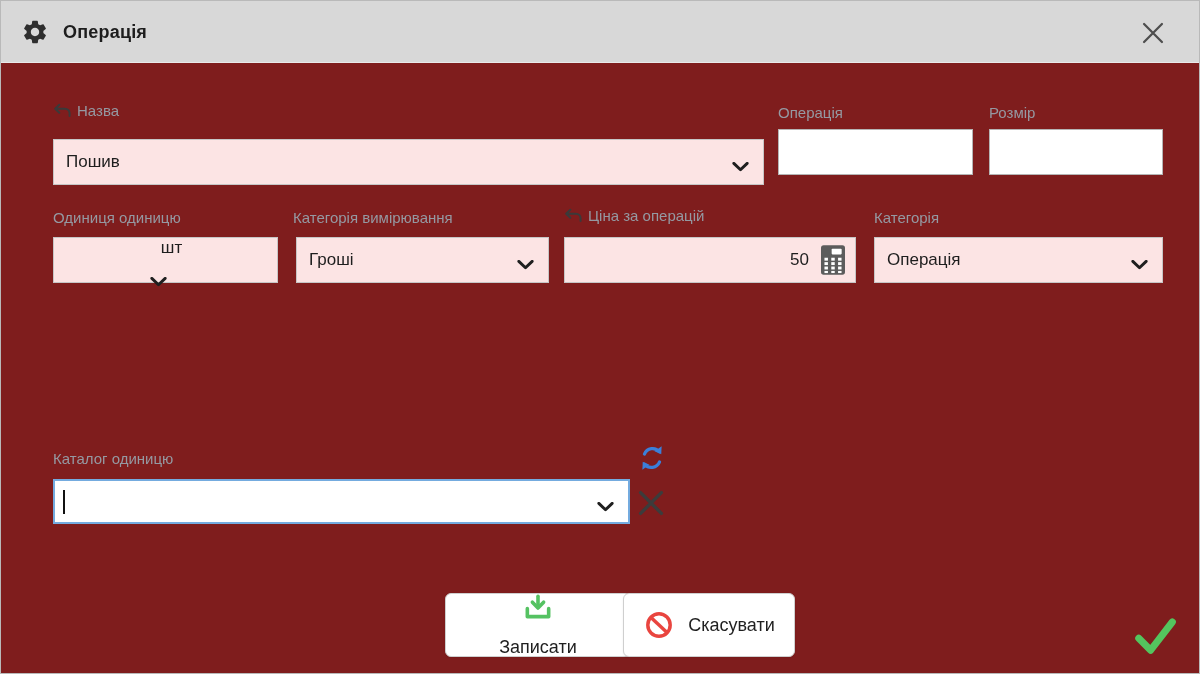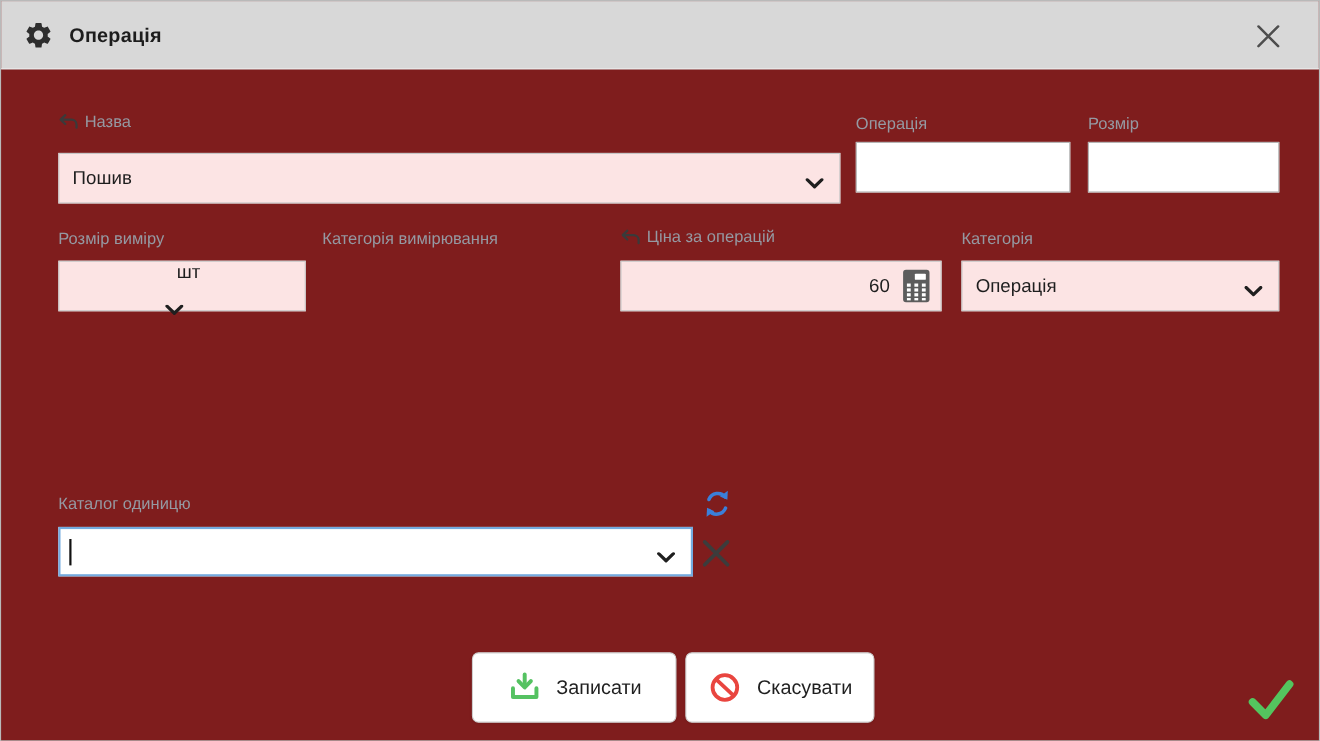--- a/index.html
+++ b/index.html
@@ -105,21 +105,21 @@
     <span class="chev">
       <svg viewBox="0 0 14 8" width="17" height="10">
           <path d="M1.5 1 L7 6.3 L12.5 1" stroke="#1f1f1f" stroke-width="2.4" fill="none" stroke-linecap="round" stroke-linejoin="round"></path>
         </svg>
     </span>
   </div>
   <input class="field" style="left: 777px; top: 128px; width: 195px;" type="text" value="">
   <input class="field" style="left: 988px; top: 128px; width: 174px;" type="text" value="">
 
   <div class="flabel" style="left:52px; top:208px;">
-    <span>Розмір виміру</span>
+    <span>Одиниця одиницю</span>
   </div>
   <div class="flabel" style="left:292px; top:208px;">
     <span>Категорія вимірювання</span>
   </div>
   <div class="flabel" style="left:563px; top:206px;">
     <span class="undo-ic">
       <svg viewBox="0 0 18 14" width="19" height="15">
           <path d="M6 1.5 L2 5.3 L6 9.1 M2 5.3 H11.3 A4.4 4.4 0 0 1 15.7 9.7 V12.3" stroke="#3a3a3a" stroke-width="1.9" fill="none" stroke-linecap="round" stroke-linejoin="round"></path>
         </svg>
     </span>
@@ -130,22 +130,30 @@
   </div>
 
   <div class="field pink" style="left:52px; top:236px; width:225px;flex-direction:column;">
     <span class="val">шт</span>
     <span class="chev">
       <svg viewBox="0 0 14 8" width="17" height="10">
           <path d="M1.5 1 L7 6.3 L12.5 1" stroke="#1f1f1f" stroke-width="2.4" fill="none" stroke-linecap="round" stroke-linejoin="round"></path>
         </svg>
     </span>
   </div>
+  <div class="field pink" style="left:295px; top:236px; width:253px;">
+    <span class="val">Гроші</span>
+    <span class="chev">
+      <svg viewBox="0 0 14 8" width="17" height="10">
+          <path d="M1.5 1 L7 6.3 L12.5 1" stroke="#1f1f1f" stroke-width="2.4" fill="none" stroke-linecap="round" stroke-linejoin="round"></path>
+        </svg>
+    </span>
+  </div>
   <div class="field pink" style="left:563px; top:236px; width:292px;">
-    <span class="price-val">60</span>
+    <span class="price-val">50</span>
     <span class="calc-btn">
       <svg viewBox="0 0 20 24" width="28" height="32">
         <rect x="1" y="1" width="18" height="22" rx="2" fill="#5c5c5c"></rect>
         <rect x="9" y="3.6" width="7.5" height="4.2" rx="0.6" fill="#ffffff"></rect>
         <g fill="#ffffff">
           <rect x="3.6" y="10.3" width="2.6" height="2.2"></rect>
             <rect x="8.7" y="10.3" width="2.6" height="2.2"></rect>
             <rect x="13.8" y="10.3" width="2.6" height="2.2"></rect>
           <rect x="3.6" y="13.6" width="2.6" height="2.2"></rect>
             <rect x="8.7" y="13.6" width="2.6" height="2.2"></rect>
@@ -192,21 +200,21 @@
           <path d="M1.5 1 L7 6.3 L12.5 1" stroke="#1f1f1f" stroke-width="2.4" fill="none" stroke-linecap="round" stroke-linejoin="round"></path>
         </svg>
     </span>
   </div>
   <span class="side-ic" style="left:634px; top:486px; width:32px; height:32px;">
     <svg viewBox="0 0 16 16" width="32" height="32">
         <path d="M2.8 2.8 L13.2 13.2 M13.2 2.8 L2.8 13.2" stroke="#3c3c3c" stroke-width="1.7" fill="none" stroke-linecap="round"></path>
       </svg>
   </span>
 
-  <div class="btn" style="left:428px; width:186px;">
+  <div class="btn" style="left:444px; width:186px;flex-direction:column;">
     <svg viewBox="0 0 24 24" width="32" height="32">
       <g stroke="#55c262" stroke-width="2.7" fill="none" stroke-linecap="round" stroke-linejoin="round">
         <path d="M12 3.2 V11"></path>
         <path d="M7.8 7.6 L12 12 L16.2 7.6"></path>
         <path d="M4 12.5 V18.5 H20 V12.5"></path>
       </g>
     </svg>
     <span>Записати</span>
   </div>
   <div class="btn" style="left:622px; width:172px;">

